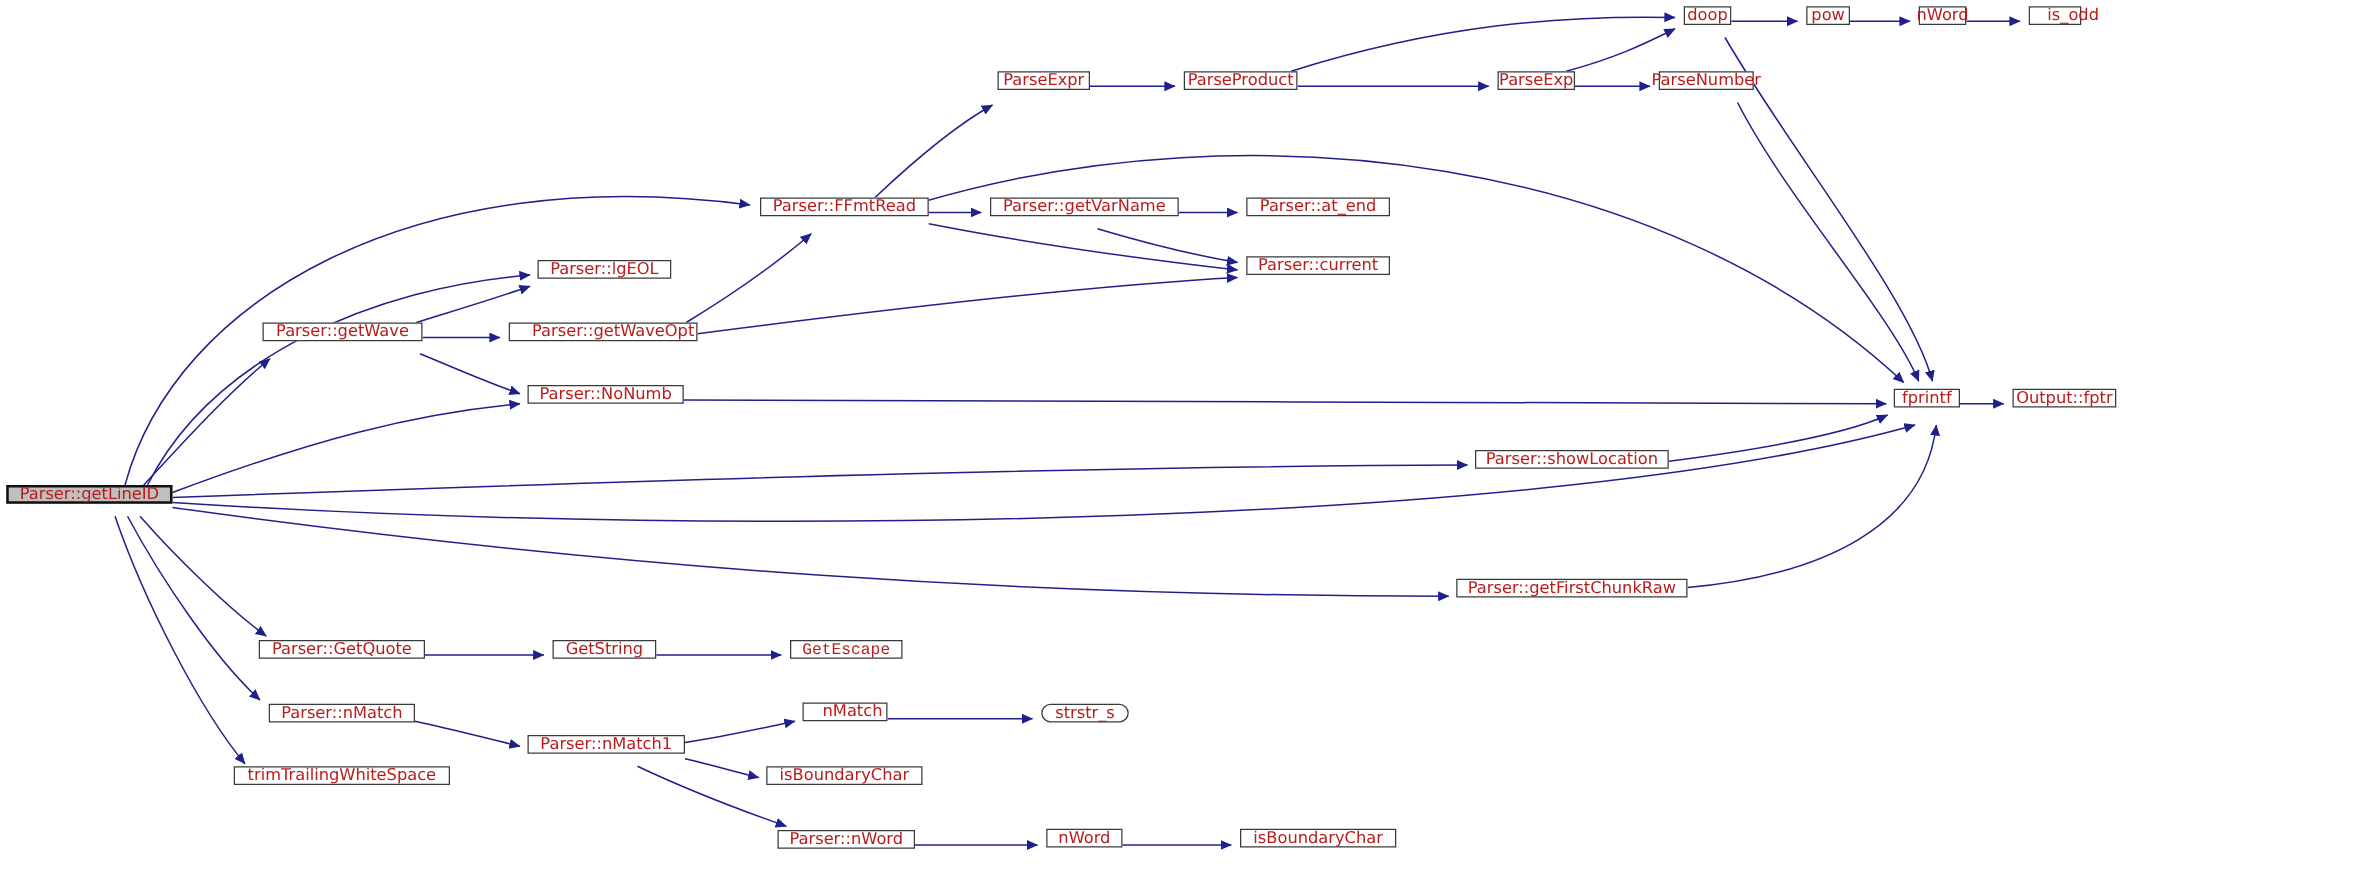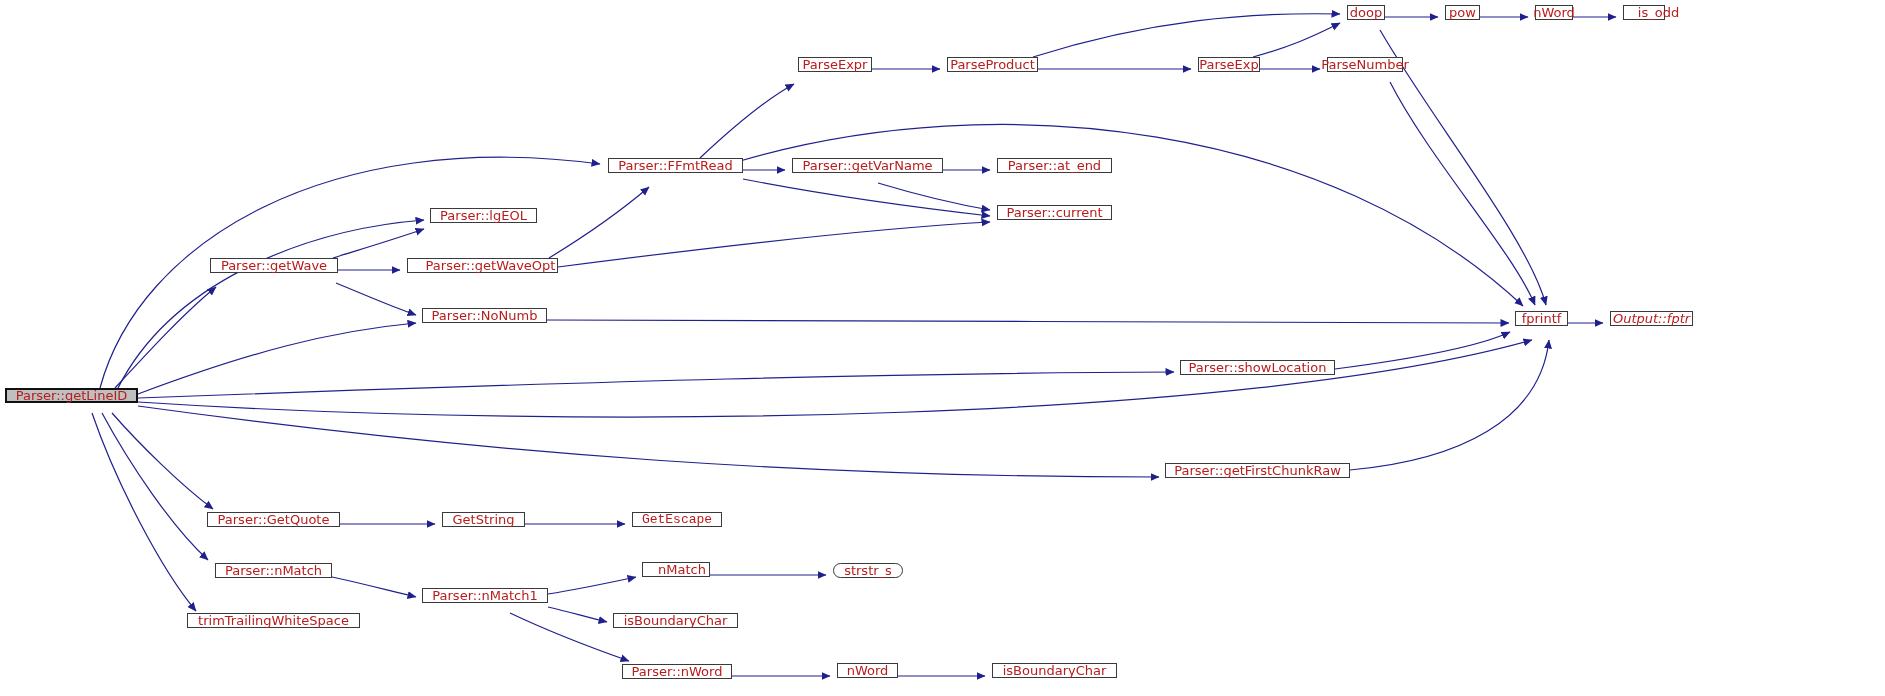--- a/index.html
+++ b/index.html
@@ -88,21 +88,21 @@
   <div class="node" style="left:1535px;top:5px;width:38px;">nWord</div>
   <div class="node" style="left:1623px;top:5px;width:42px;padding-left:29px;">is_odd</div>
   <div class="node" style="left:792px;top:158px;width:151px;">Parser::getVarName</div>
   <div class="node" style="left:997px;top:158px;width:115px;">Parser::at_end</div>
   <div class="node" style="left:997px;top:205px;width:115px;">Parser::current</div>
   <div class="node" style="left:430px;top:208px;width:107px;">Parser::lgEOL</div>
   <div class="node" style="left:210px;top:258px;width:128px;">Parser::getWave</div>
   <div class="node" style="left:407px;top:258px;width:151px;padding-left:16px;">Parser::getWaveOpt</div>
   <div class="node" style="left:422px;top:308px;width:125px;">Parser::NoNumb</div>
   <div class="node" style="left:1515px;top:311px;width:53px;">fprintf</div>
-  <div class="node" style="left:1610px;top:311px;width:83px;font-style:italic;">Output::fptr</div>
+  <div class="node" style="left:1610px;top:311px;width:83px;">Output::fptr</div>
   <div class="node" style="left:1180px;top:360px;width:155px;">Parser::showLocation</div>
   <div class="node" style="left:1165px;top:463px;width:185px;">Parser::getFirstChunkRaw</div>
   <div class="node" style="left:207px;top:512px;width:133px;">Parser::GetQuote</div>
   <div class="node" style="left:442px;top:512px;width:83px;">GetString</div>
   <div class="node" style="left:632px;top:512px;width:90px;font-family:Liberation Mono, monospace;">GetEscape</div>
   <div class="node" style="left:215px;top:563px;width:117px;">Parser::nMatch</div>
   <div class="node" style="left:422px;top:588px;width:126px;">Parser::nMatch1</div>
   <div class="node" style="left:187px;top:613px;width:173px;">trimTrailingWhiteSpace</div>
   <div class="node" style="left:642px;top:562px;width:68px;padding-left:12px;">nMatch</div>
   <div class="node" style="left:833px;top:563px;width:70px;border-radius:11px;">strstr_s</div>

